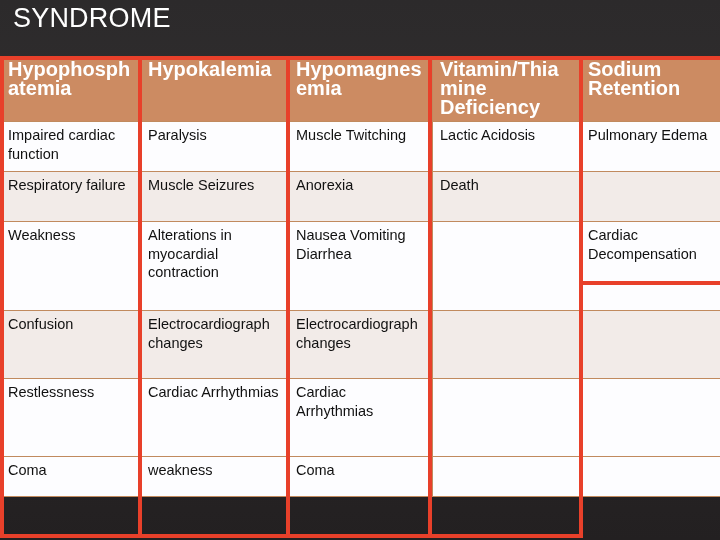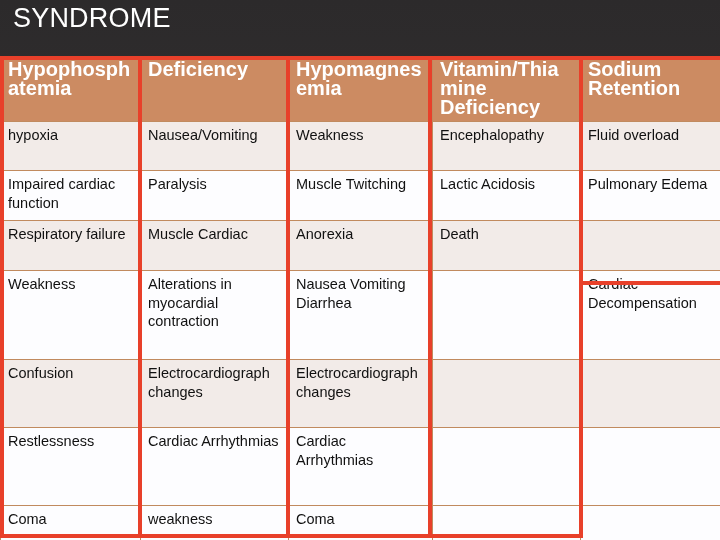--- a/index.html
+++ b/index.html
@@ -115,44 +115,37 @@
       <colgroup>
         <col class="c1">
           <col class="c2">
           <col class="c3">
           <col class="c4">
           <col class="c5">
       </colgroup>
       <thead>
         <tr>
           <th>Hypophosphatemia</th>
-          <th>Deficiency</th>
+          <th>Hypokalemia</th>
           <th>Hypomagnesemia</th>
           <th>Vitamin/Thiamine Deficiency</th>
           <th>Sodium Retention</th>
         </tr>
       </thead>
       <tbody>
-        <tr class="band-a" style="height:49px">
-          <td>hypoxia</td>
-          <td>Nausea/Vomiting</td>
-          <td>Weakness</td>
-          <td>Encephalopathy</td>
-          <td>Fluid overload</td>
-        </tr>
         <tr class="band-b" style="height:50px">
           <td>Impaired cardiac function</td>
           <td>Paralysis</td>
           <td>Muscle Twitching</td>
           <td>Lactic Acidosis</td>
           <td>Pulmonary Edema</td>
         </tr>
         <tr class="band-a" style="height:50px">
           <td>Respiratory failure</td>
-          <td>Muscle Cardiac</td>
+          <td>Muscle Seizures</td>
           <td>Anorexia</td>
           <td>Death</td>
           <td></td>
         </tr>
         <tr class="band-b" style="height:89px">
           <td>Weakness</td>
           <td>Alterations in myocardial contraction</td>
           <td>Nausea Vomiting Diarrhea</td>
           <td></td>
           <td>Cardiac Decompensation</td>

